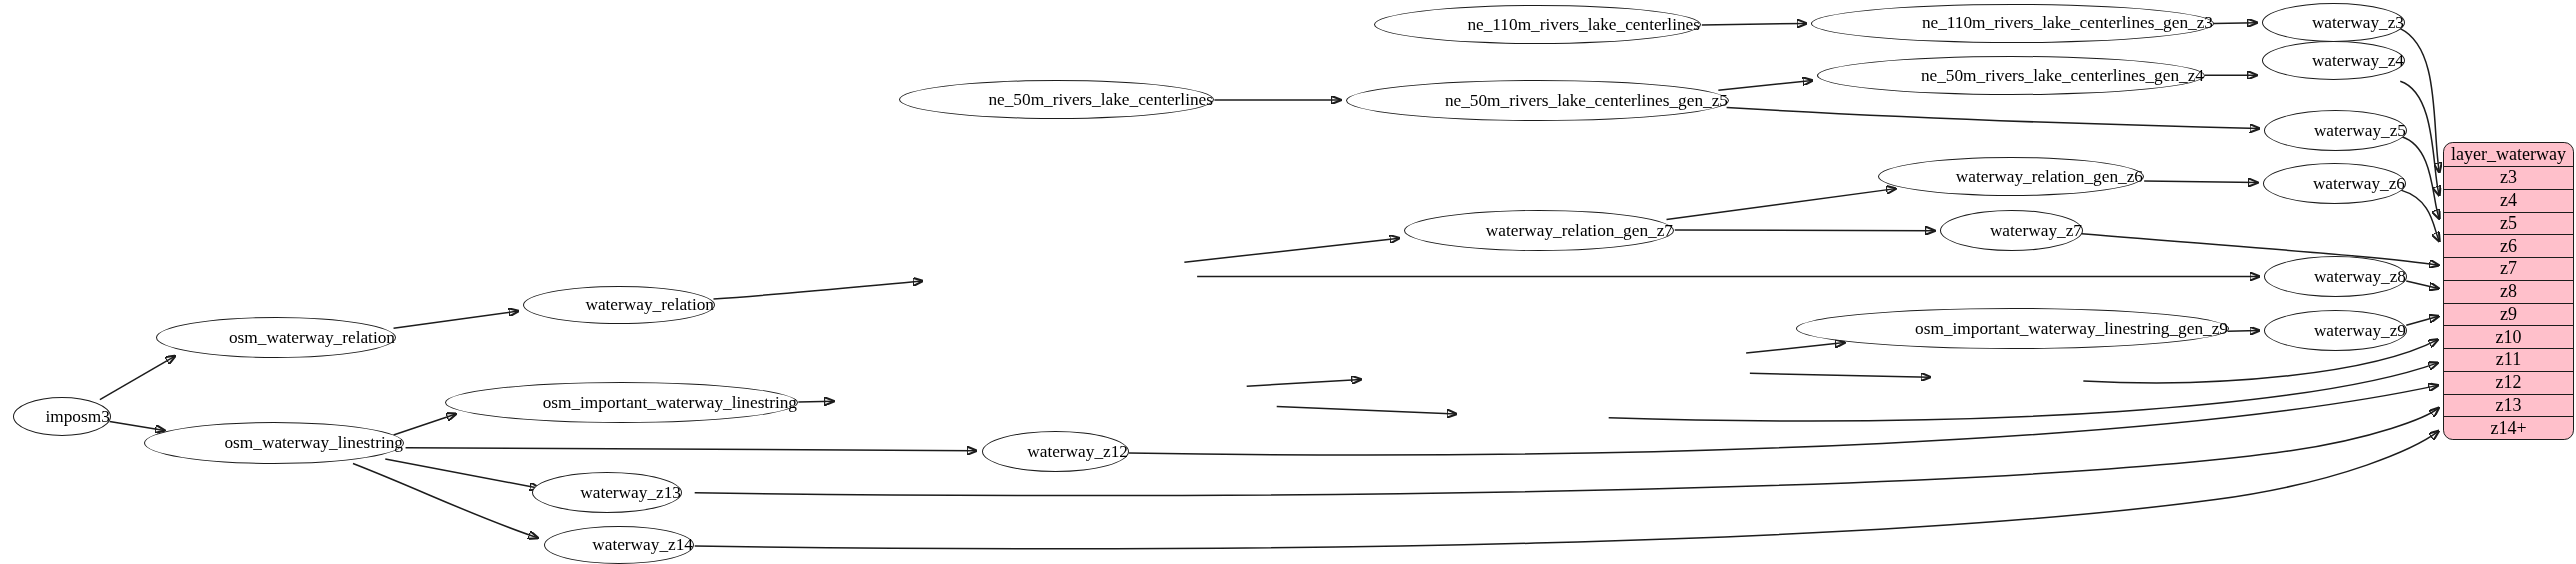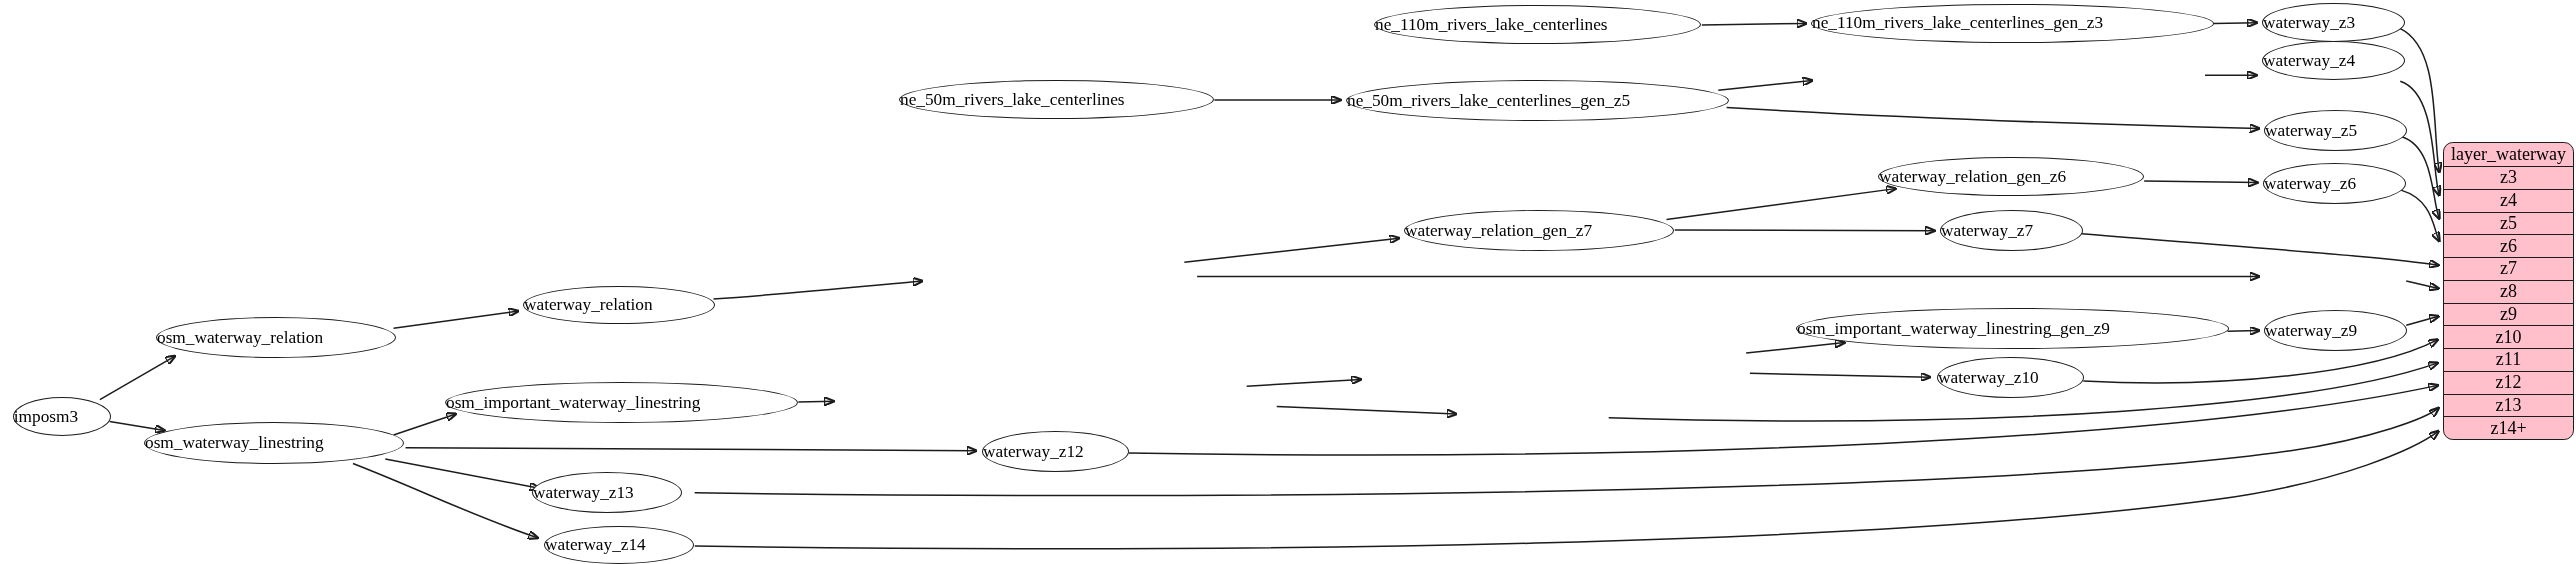--- a/index.html
+++ b/index.html
@@ -17,21 +17,21 @@
     color:#000;
     overflow:hidden;
   }
   .edges{position:absolute;left:0;top:0;width:2576px;height:565px;}
   .edges path{fill:none;stroke:var(--stroke);stroke-width:2px;}
   .node{
     position:absolute;
     border:1.5px solid var(--stroke);
     border-radius:50%;
     background:var(--node-fill);
-    display:flex;align-items:center;justify-content:flex-start;
+    display:flex;align-items:center;justify-content:flex-end;
     font-size:17.3px;white-space:nowrap;
     box-sizing:border-box;
   }
   .etl-table{
     position:absolute;
     left:2443px;top:142px;width:131px;height:298px;
     background:var(--table-fill);
     border:1.5px solid var(--stroke);
     border-radius:9.8px;
     box-sizing:border-box;
@@ -116,20 +116,23 @@
     </div>
   <div class="node" style="left:1811px;top:3.8px;width:403px;height:39px">
       <span>ne_110m_rivers_lake_centerlines_gen_z3</span>
     </div>
   <div class="node" style="left:899px;top:80px;width:315px;height:39px">
       <span>ne_50m_rivers_lake_centerlines</span>
     </div>
   <div class="node" style="left:1346px;top:80px;width:383px;height:41px">
       <span>ne_50m_rivers_lake_centerlines_gen_z5</span>
     </div>
+  <div class="node" style="left:1817px;top:56px;width:388px;height:39px">
+      <span>ne_50m_rivers_lake_centerlines_gen_z4</span>
+    </div>
   <div class="node" style="left:445px;top:382px;width:353px;height:41px">
       <span>osm_important_waterway_linestring</span>
     </div>
   <div class="node" style="left:144px;top:422px;width:260px;height:42px">
       <span>osm_waterway_linestring</span>
     </div>
   <div class="node" style="left:1796px;top:308px;width:433px;height:41px">
       <span>osm_important_waterway_linestring_gen_z9</span>
     </div>
   <div class="node" style="left:2262px;top:3px;width:143px;height:39px">
@@ -140,25 +143,25 @@
     </div>
   <div class="node" style="left:2264px;top:110px;width:143px;height:41px">
       <span>waterway_z5</span>
     </div>
   <div class="node" style="left:2263px;top:163px;width:143px;height:41px">
       <span>waterway_z6</span>
     </div>
   <div class="node" style="left:1940px;top:210px;width:143px;height:41px">
       <span>waterway_z7</span>
     </div>
+  <div class="node" style="left:2264px;top:256px;width:143px;height:41px">
+      <span>waterway_z8</span>
+    </div>
   <div class="node" style="left:2264px;top:310px;width:143px;height:41px">
       <span>waterway_z9</span>
-    </div>
-  <div class="node" style="left:1937px;top:357px;width:147px;height:41px">
-      <span>waterway_z10</span>
     </div>
   <div class="node" style="left:982px;top:431px;width:147px;height:41px">
       <span>waterway_z12</span>
     </div>
   <div class="node" style="left:532px;top:472px;width:150px;height:41px">
       <span>waterway_z13</span>
     </div>
   <div class="node" style="left:544px;top:526px;width:150px;height:38px">
       <span>waterway_z14</span>
     </div>

